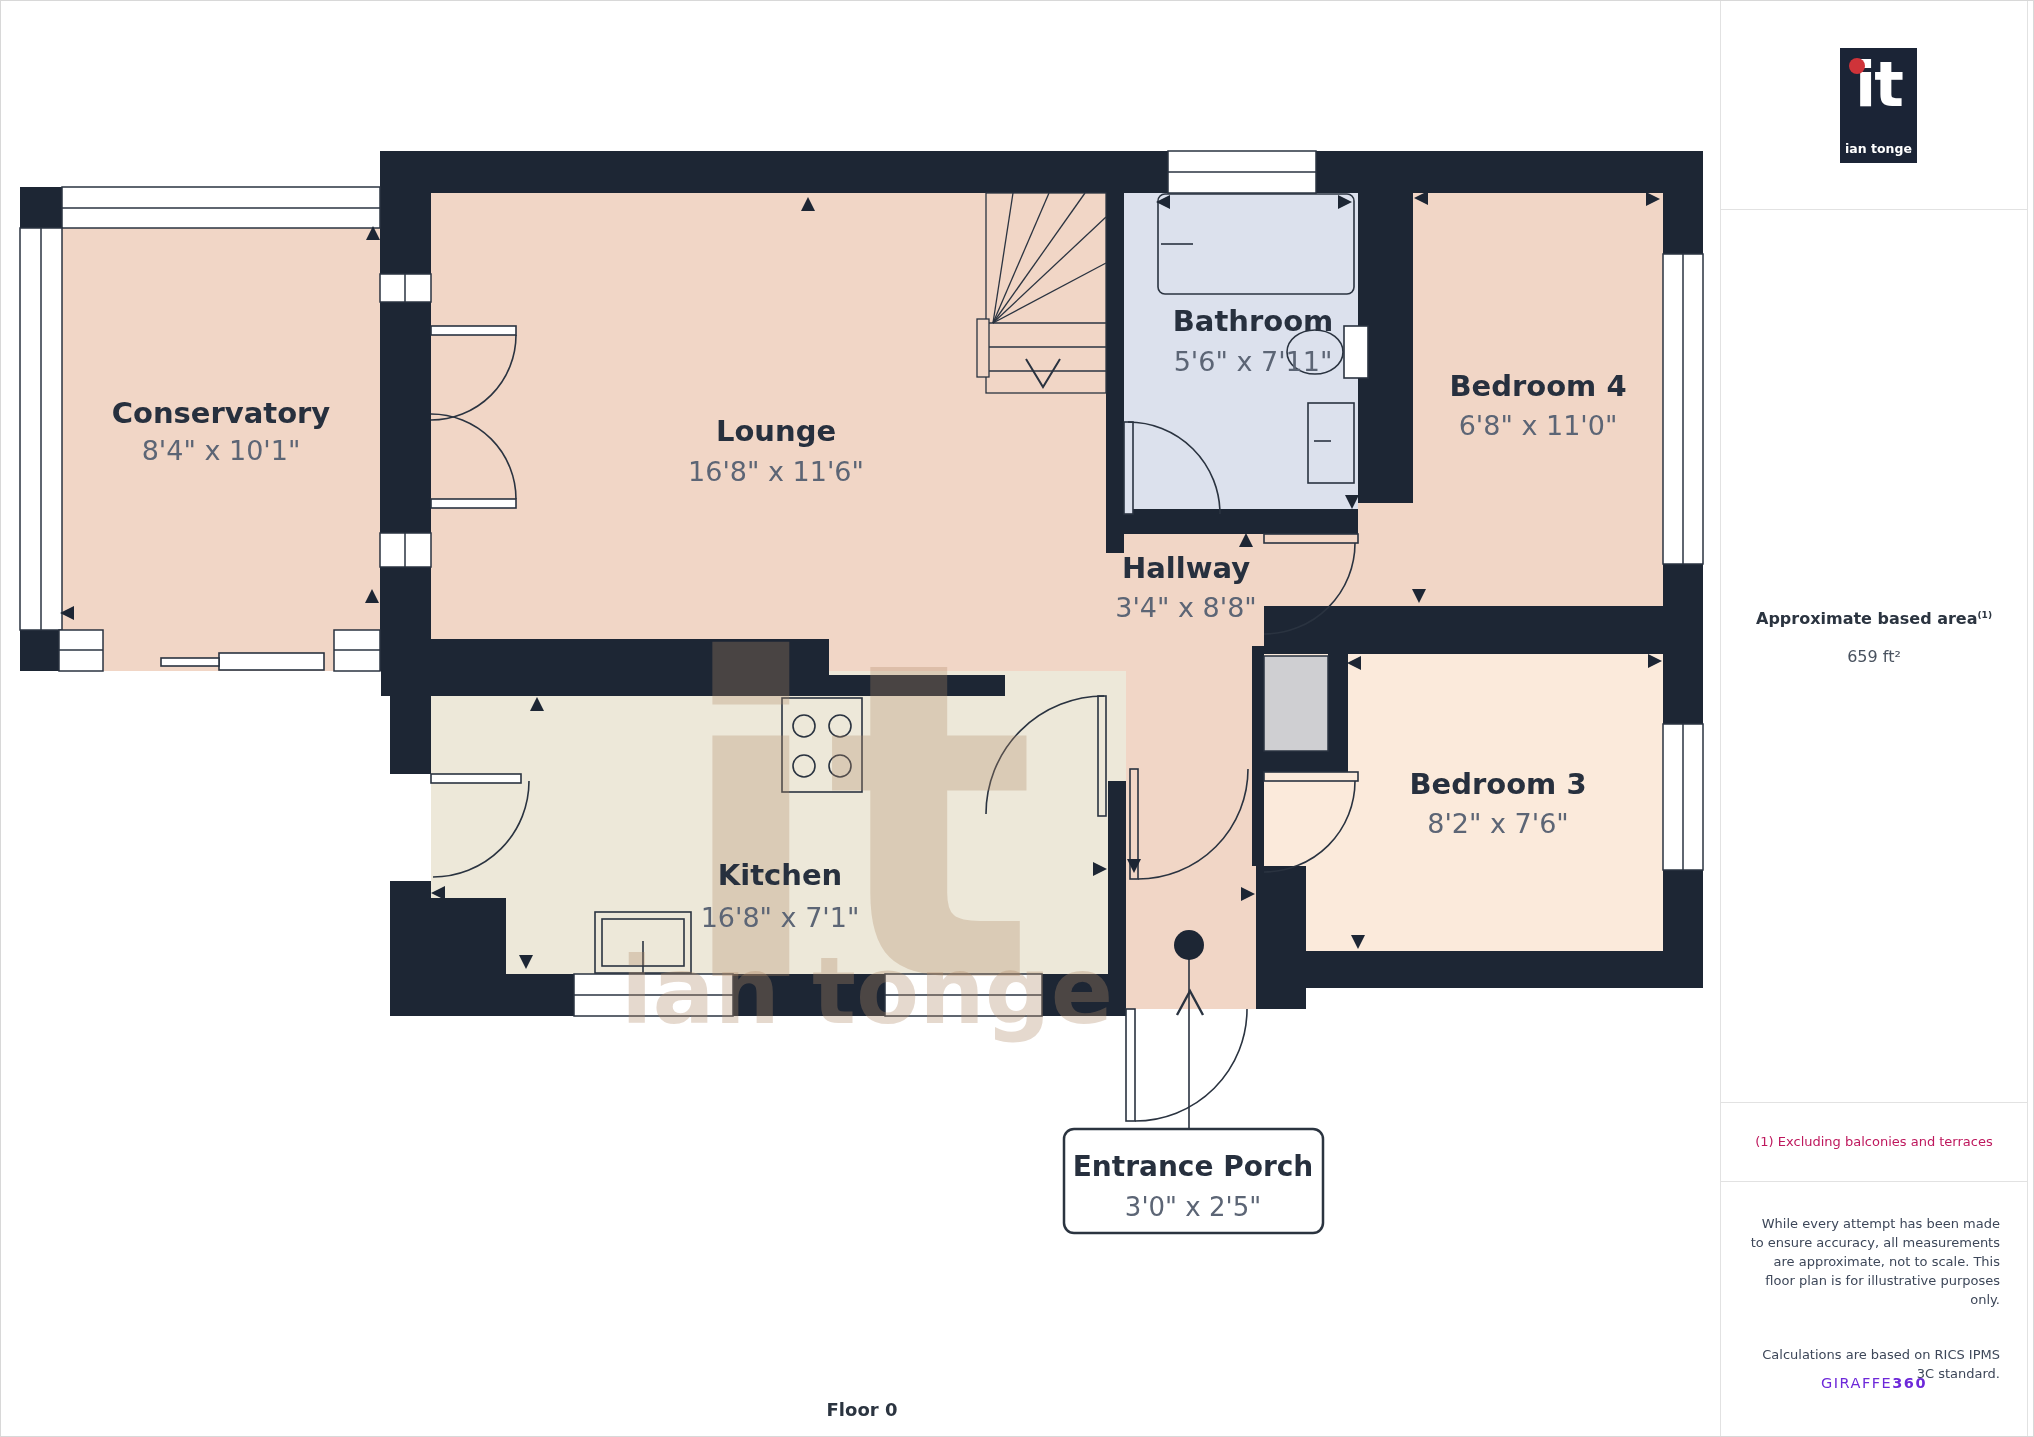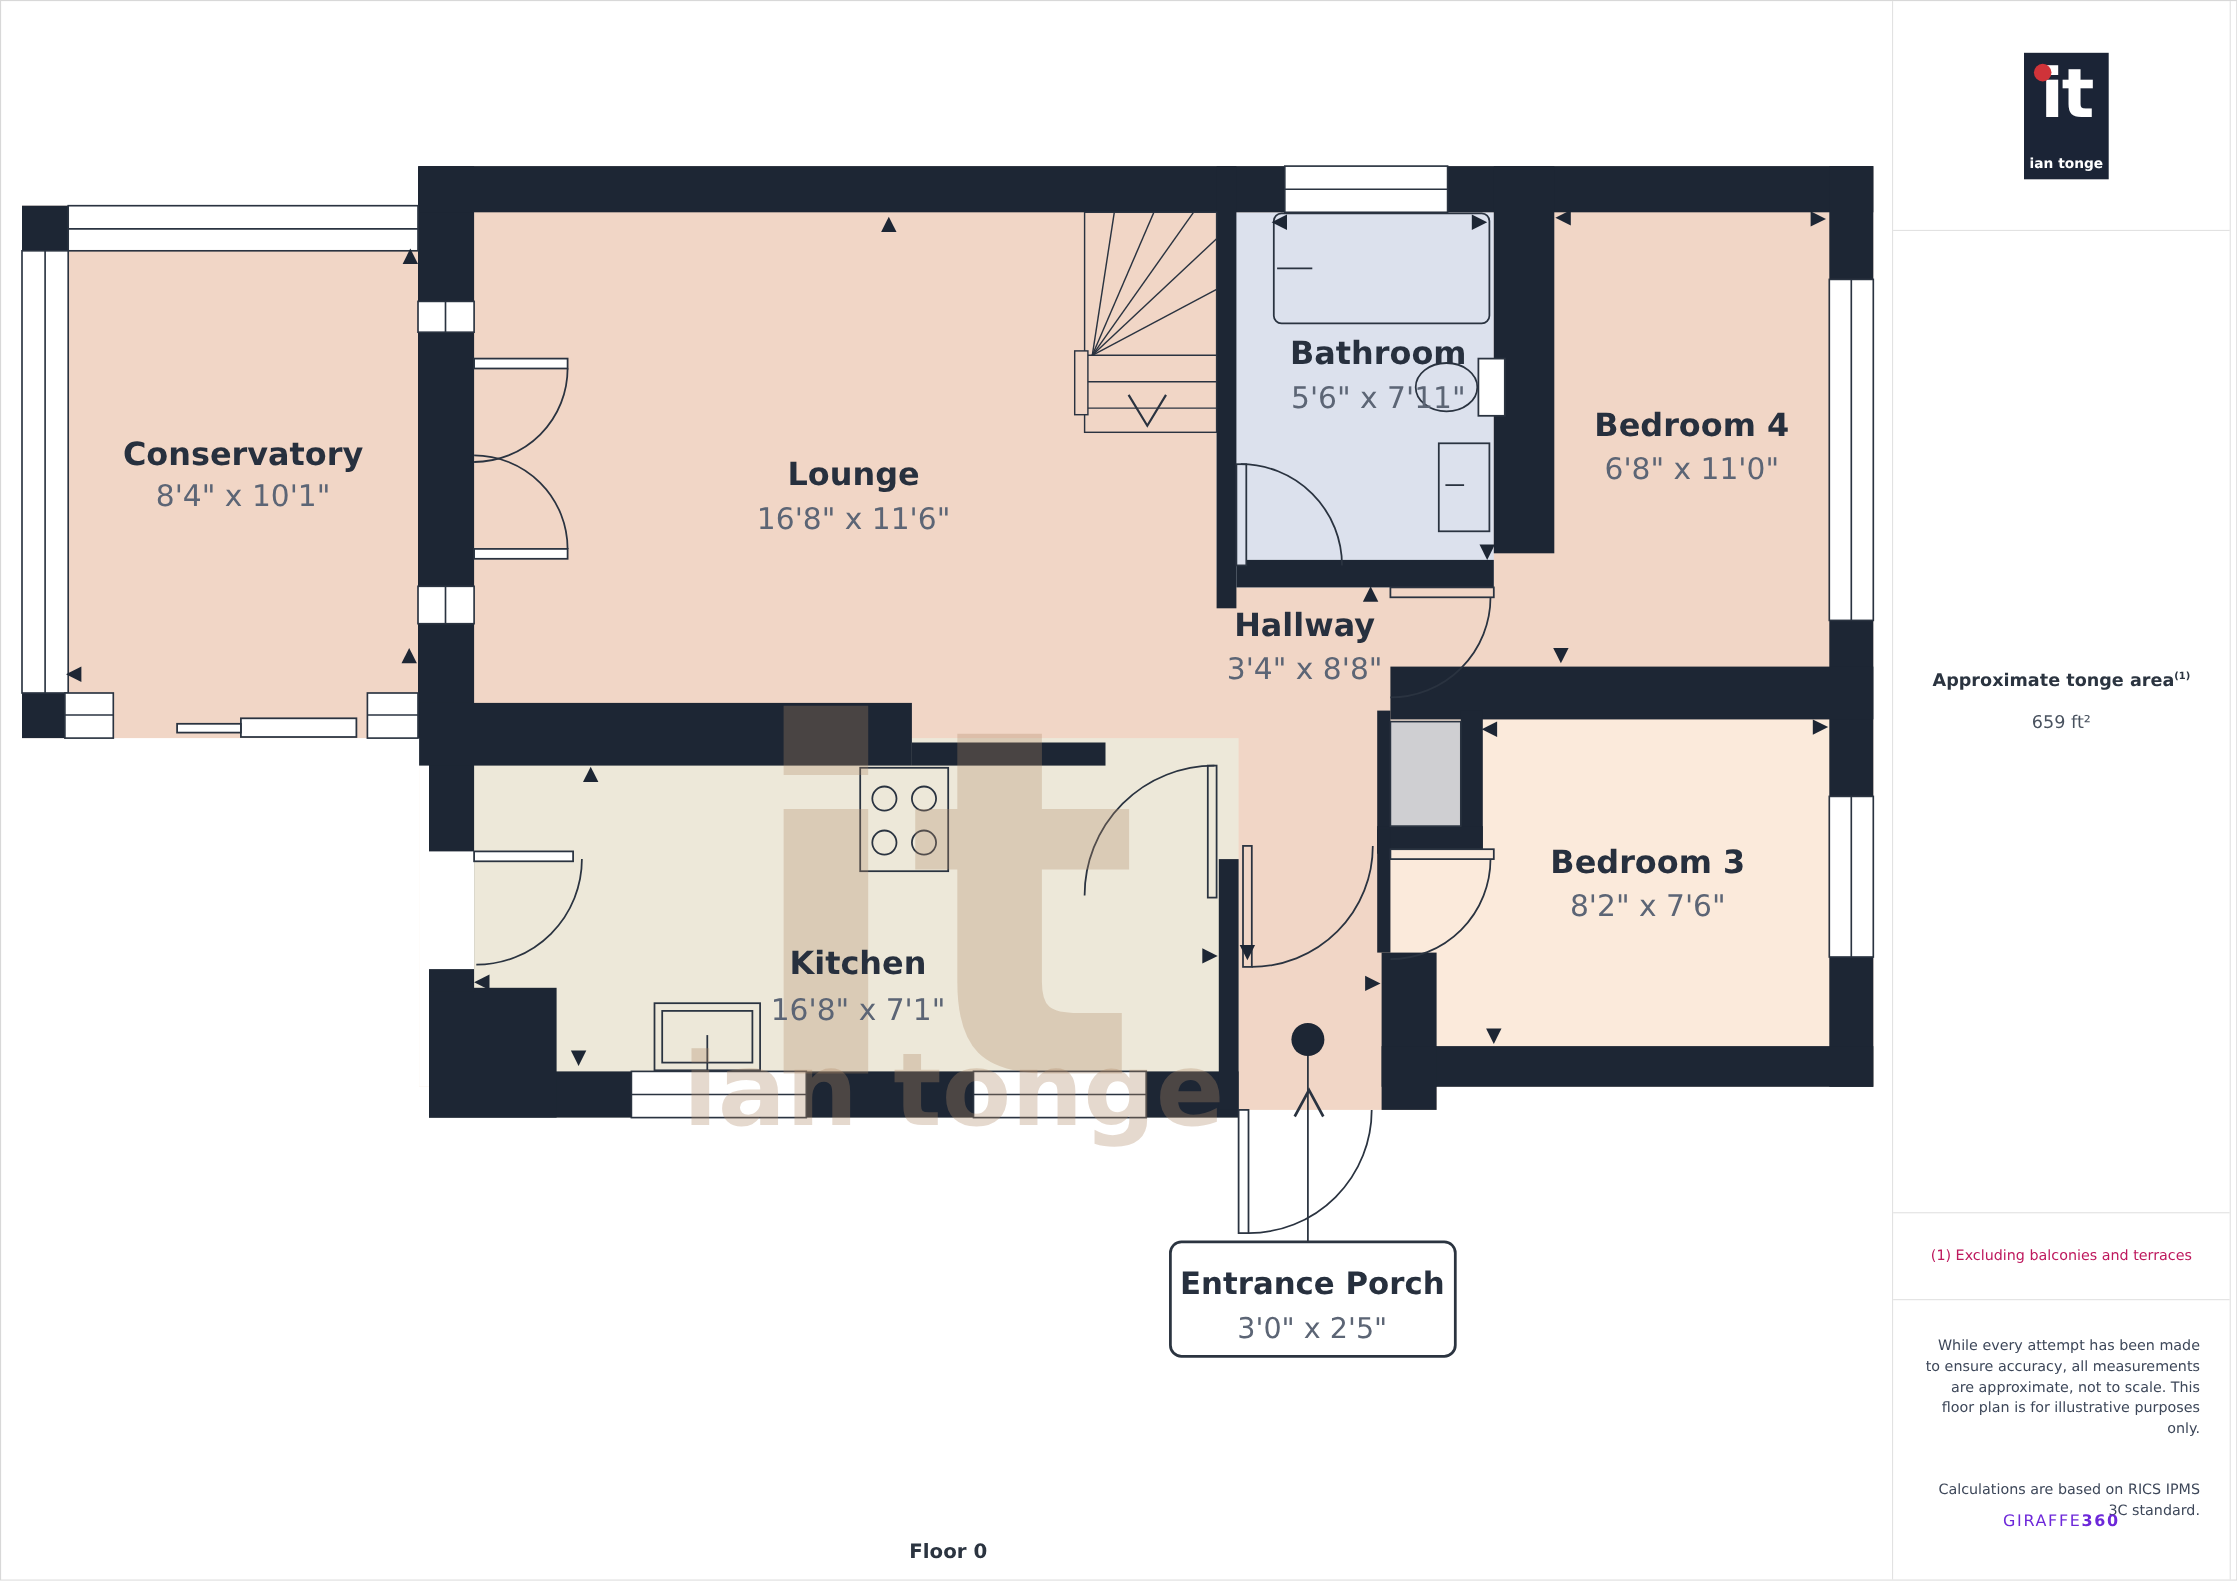--- a/index.html
+++ b/index.html
@@ -226,21 +226,21 @@
 
   <div id="sidebar">
     <div id="logo-box">
       <div id="logo-mark">it</div>
       <div id="logo-dot"></div>
       <div id="logo-name">ian tonge</div>
     </div>
     <div class="divider" style="top:208px"></div>
 
     <div id="area-block">
-      <div id="area-title"><span>Approximate tonge area</span><sup>(1)</sup></div>
+      <div id="area-title"><span>Approximate based area</span><sup>(1)</sup></div>
       <div id="area-value">659 ft²</div>
     </div>
 
     <div class="divider" style="top:1101px"></div>
     <div id="footnote">(1) Excluding balconies and terraces</div>
     <div class="divider" style="top:1180px"></div>
 
     <div id="disclaimer">
       <div class="para1">While every attempt has been made to ensure accuracy, all measurements are approximate, not to scale. This floor plan is for illustrative purposes only.</div>
       <div class="para2">Calculations are based on RICS IPMS 3C standard.</div>

